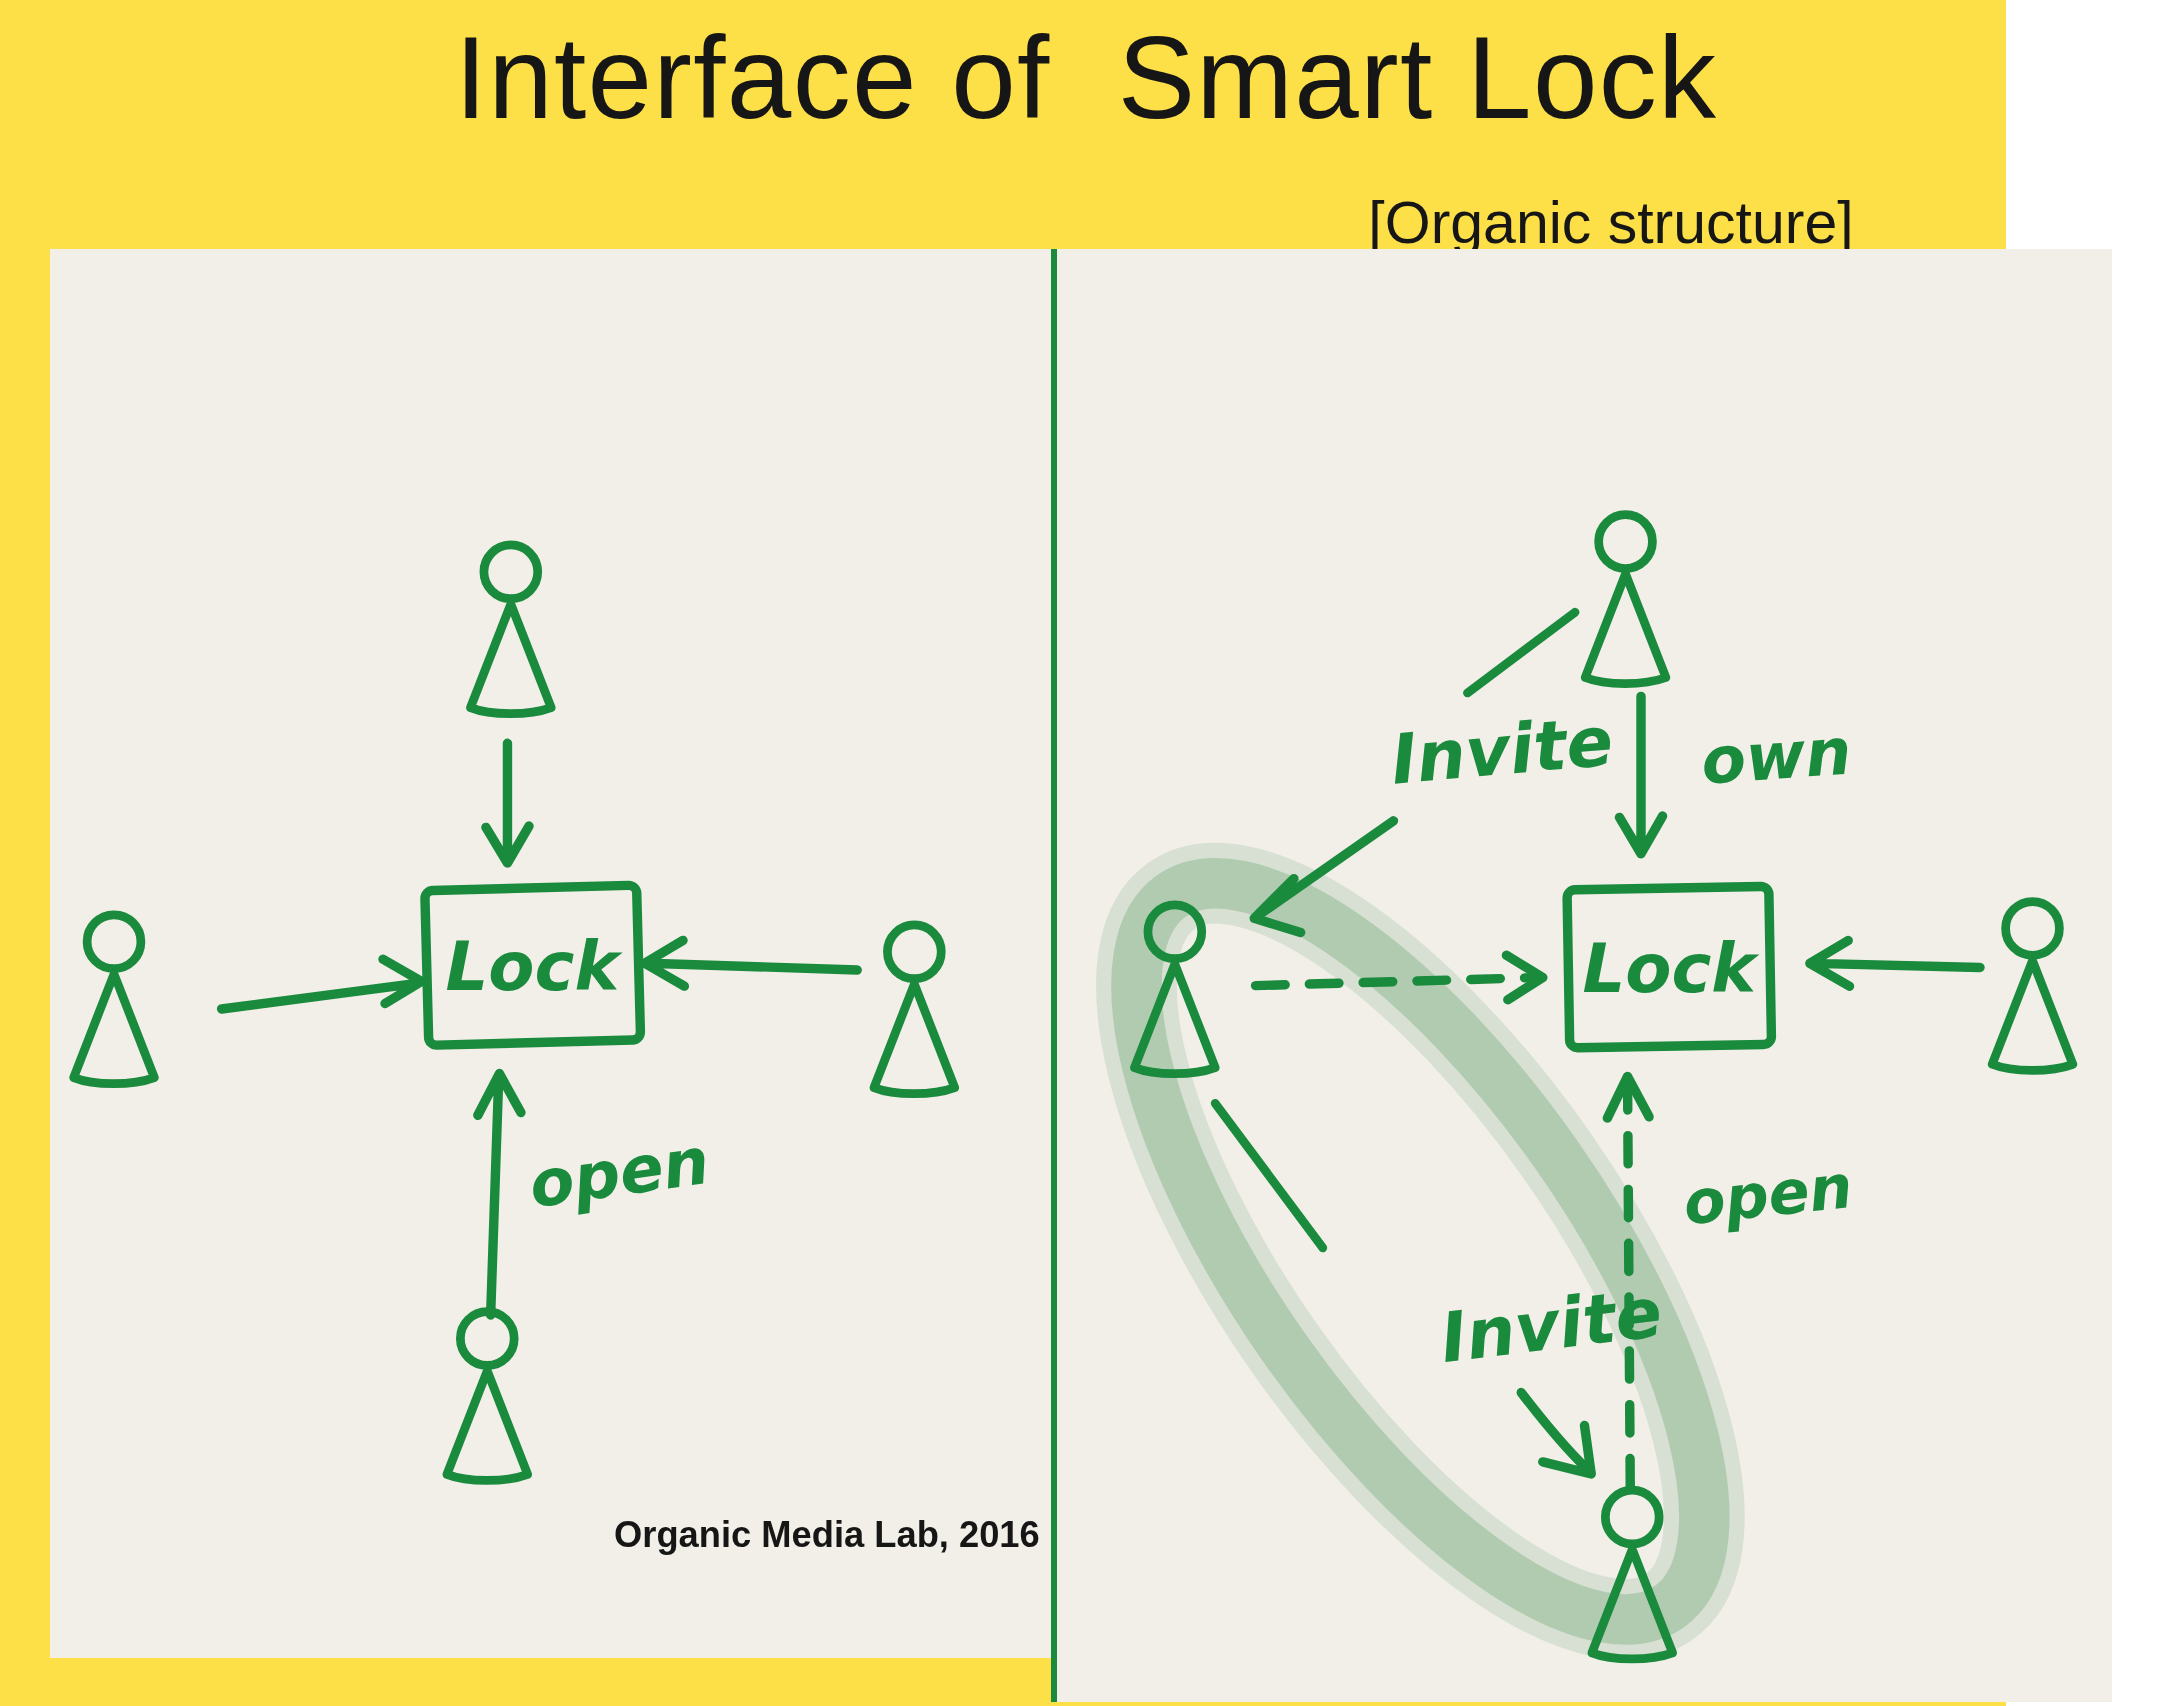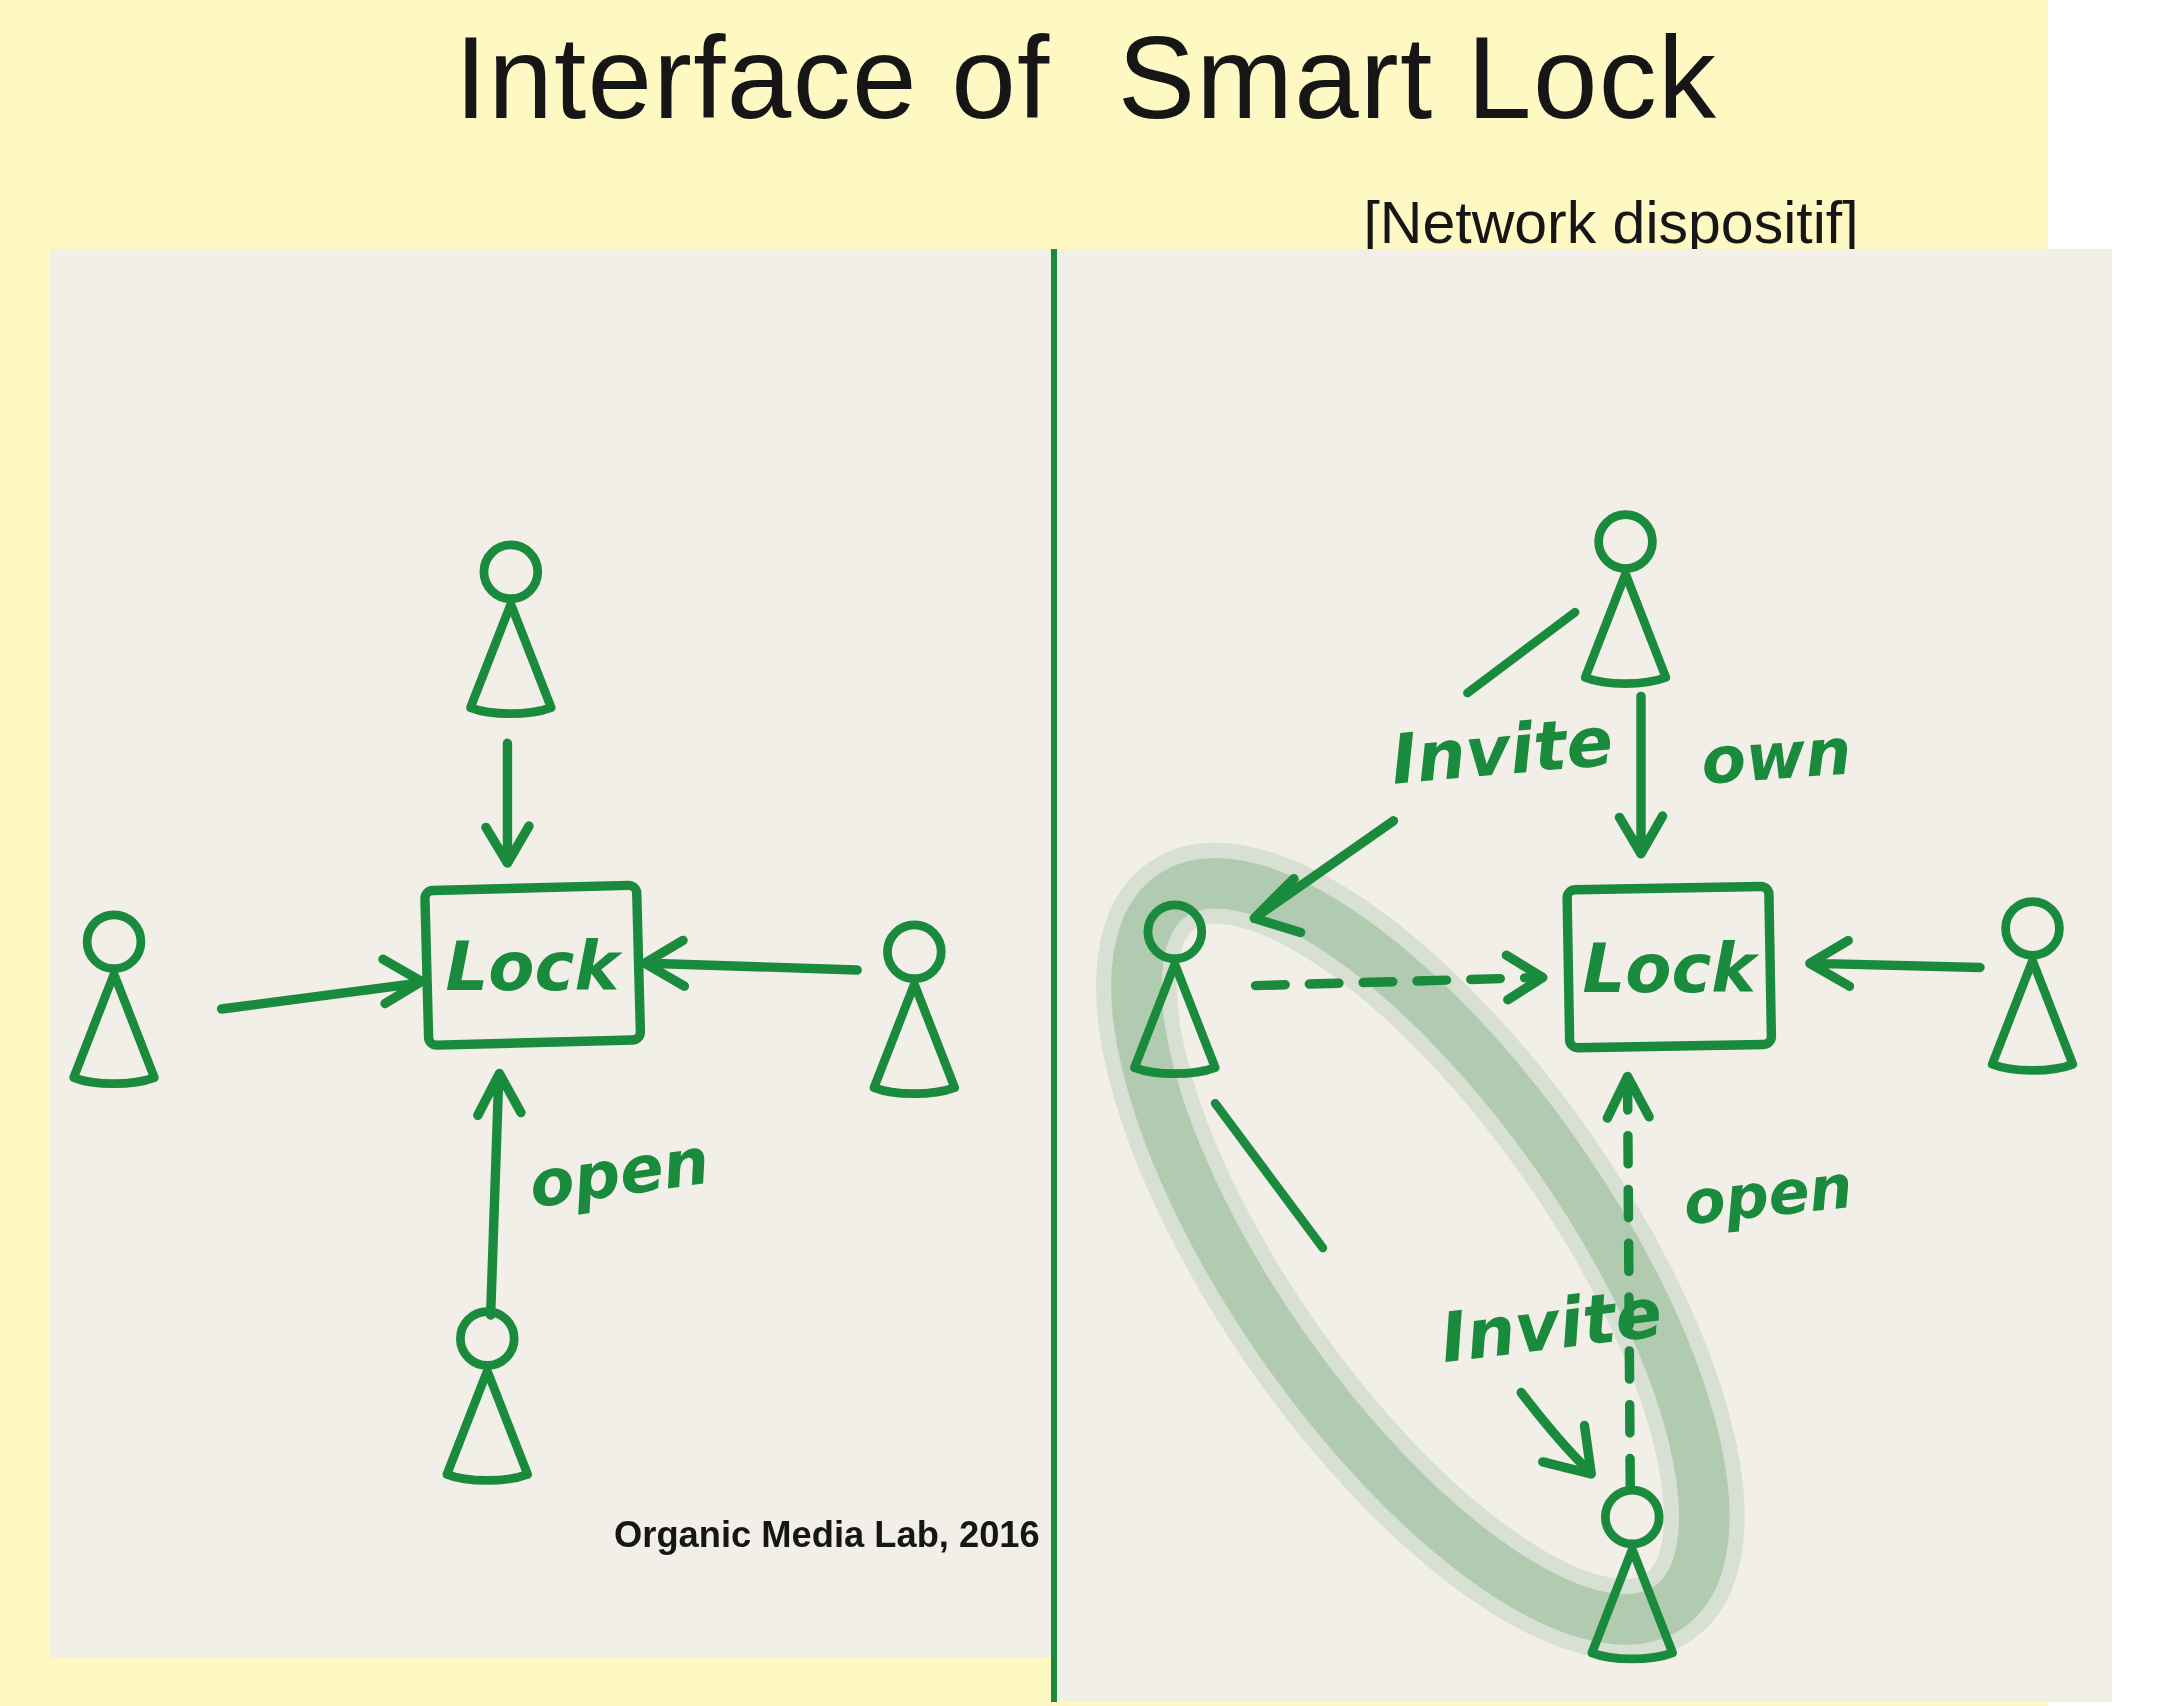--- a/index.html
+++ b/index.html
@@ -8,22 +8,21 @@
     background: #ffffff;
     width: 2172px;
     height: 1707px;
     overflow: hidden;
     font-family: "Liberation Sans", sans-serif;
   }
   .page {
     position: relative;
     width: 2006px;
     height: 1707px;
-    background: #fef9c3;
-    padding-left: 42px;
+    background: #fde047;
   }
   .title {
     position: absolute;
     top: 20px;
     left: 0;
     width: 2172px;
     margin: 0;
     text-align: center;
     font-size: 116px;
     font-weight: normal;
@@ -83,21 +82,21 @@
     stroke-linecap: round;
   }
 </style>
 </head>
 <body>
 
 <div class="page">
 
   <h1 class="title">Interface of  Smart Lock</h1>
 
-  <div class="heading heading-right">[Network dispositif]</div>
+  <div class="heading heading-right">[Organic structure]</div>
 
   <div class="panel panel-left">
     <svg width="1001" height="1409" viewBox="0 0 1488 2095">
       <defs>
         <g id="person-l">
           <circle cx="0" cy="0" r="40" class="ink" stroke-width="13"></circle>
           <path d="M -60 202 L 0 48 L 60 202 C 28 214, -30 214, -60 202 Z" class="ink" stroke-width="13"></path>
         </g>
       </defs>
 

